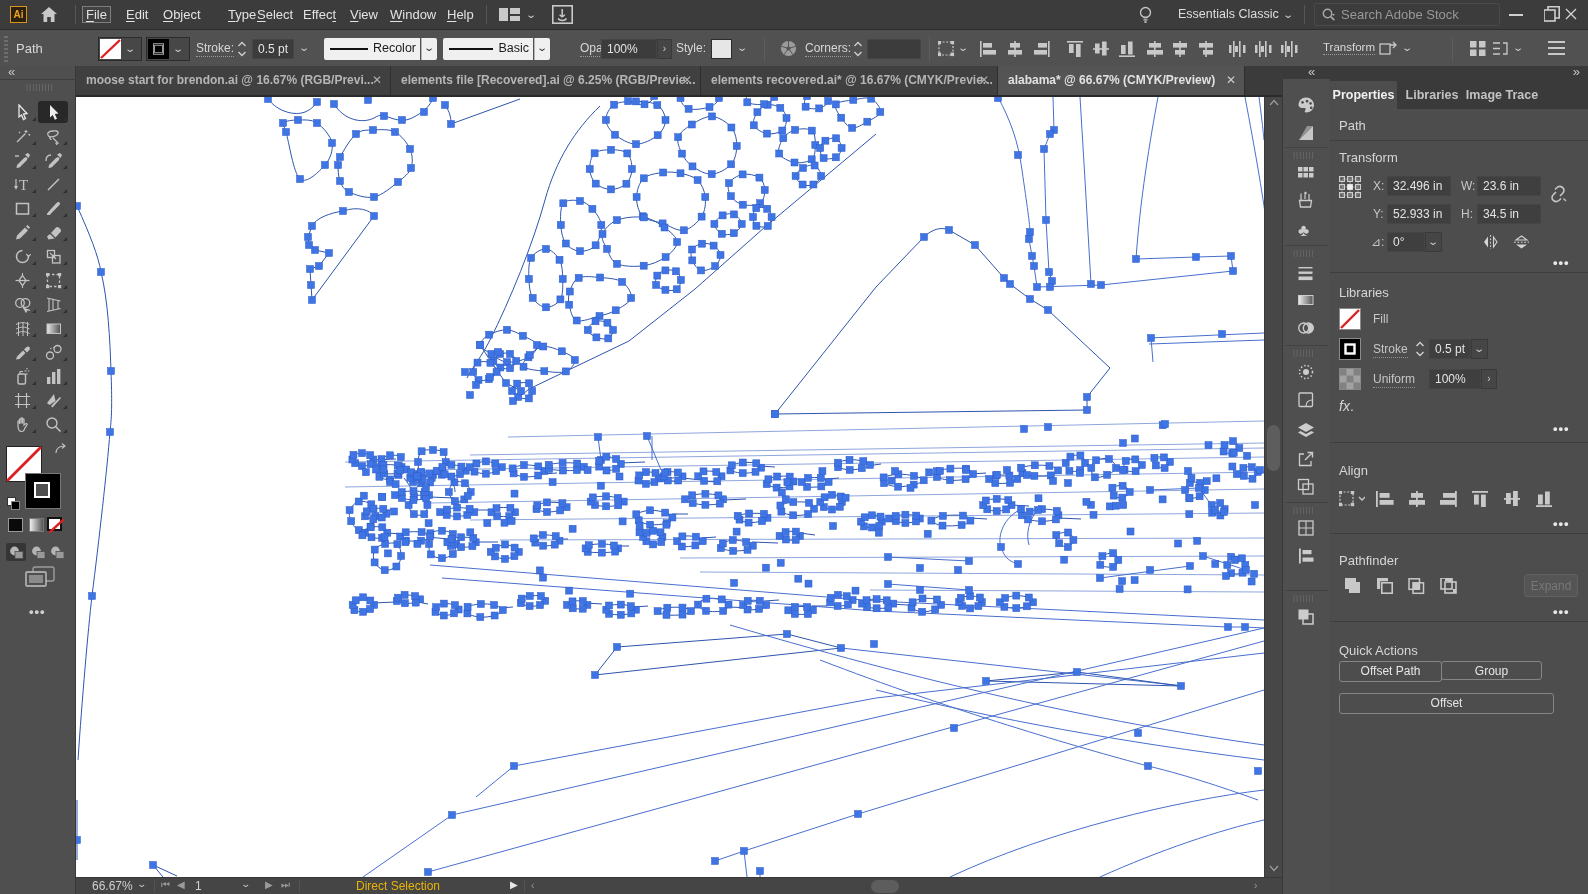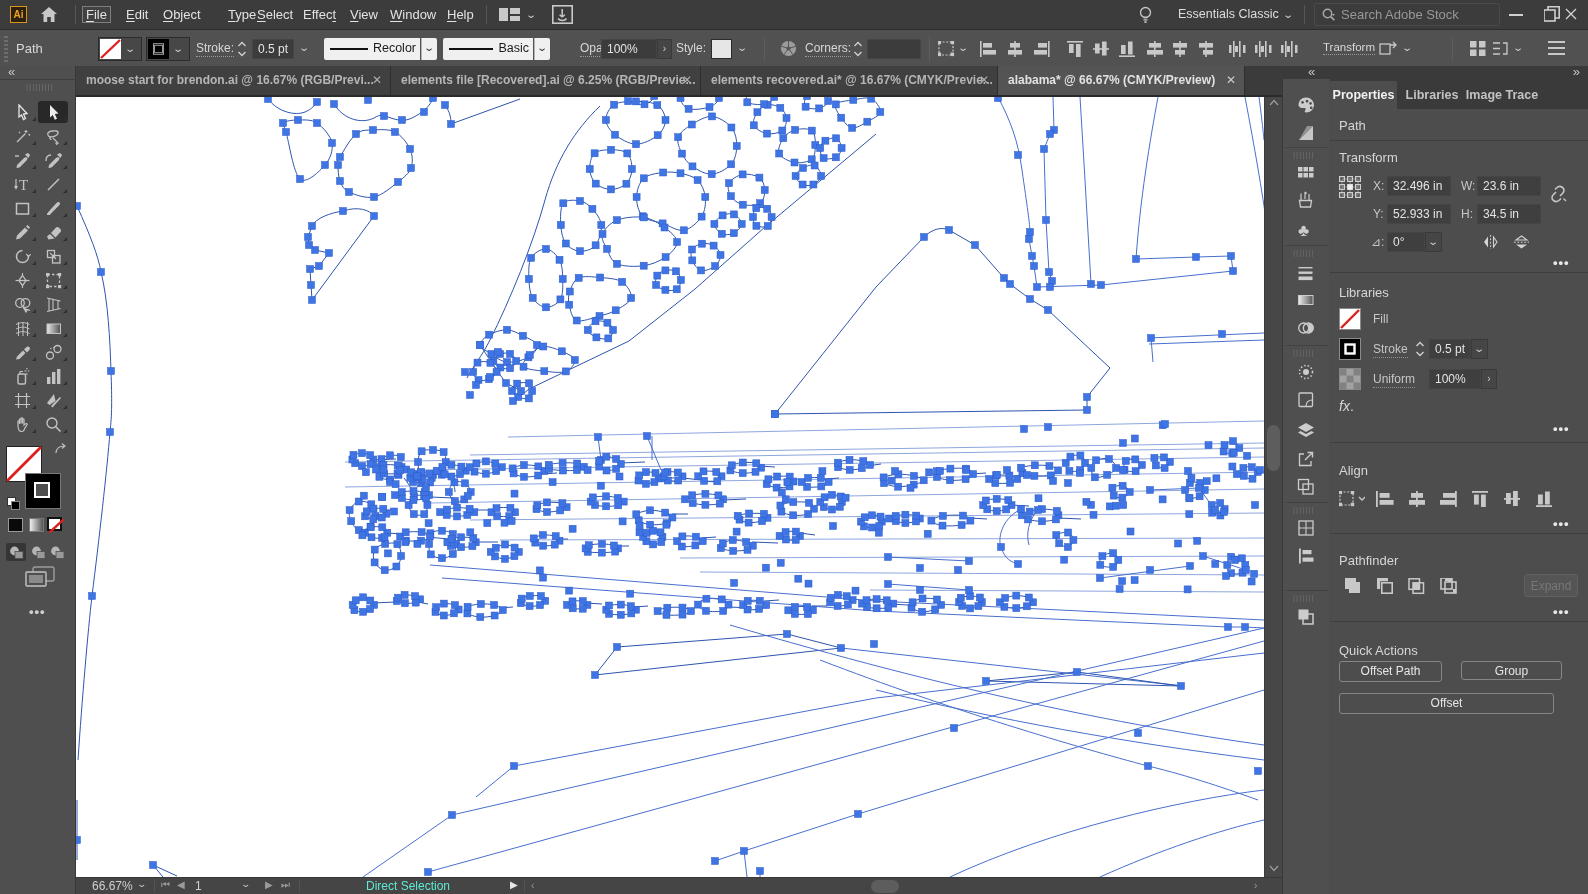--- a/index.html
+++ b/index.html
@@ -1694,21 +1694,21 @@
   <div class="t12" style="left:16px;top:1px">66.67%</div>
   <div class="chev" style="left:62px;top:1px;font-size:9px">⌄</div>
   <div class="sep" style="left:78px;top:2px;height:13px;background:#535353"></div>
   <div class="abs dim" style="left:85px;top:1px;font-size:10px">⏮</div>
   <div class="abs dim" style="left:101px;top:1px;font-size:10px">◀</div>
   <div class="t12" style="left:119px;top:1px">1</div>
   <div class="chev" style="left:166px;top:1px;font-size:9px">⌄</div>
   <div class="abs dim" style="left:189px;top:1px;font-size:10px">▶</div>
   <div class="abs dim" style="left:205px;top:1px;font-size:10px">⏭</div>
   <div class="sep" style="left:223px;top:2px;height:13px;background:#535353"></div>
-  <div class="abs" style="left:290px;top:1px;color:#5eead4;font-size:12px">Direct Selection</div>
+  <div class="abs" style="left:280px;top:1px;color:#eab308;font-size:12px">Direct Selection</div>
   <div class="abs" style="left:434px;top:1px;color:#e8e8e8;font-size:10px">▶</div>
   <div class="sep" style="left:448px;top:2px;height:13px;background:#535353"></div>
   <div class="abs" style="left:455px;top:2px;color:#9a9a9a;font-size:10px">‹</div>
   <div class="abs" style="left:795px;top:2px;width:28px;height:13px;background:#5d5d5d;border-radius:7px"></div>
   <div class="abs" style="left:1178px;top:2px;color:#9a9a9a;font-size:10px">›</div>
 </div>
 
 <div class="abs" id="rtop">
   <div class="abs" style="left:26px;top:-2px;color:#c6c6c6;font-size:13px">«</div>
   <div class="abs" style="right:8px;top:-2px;color:#c6c6c6;font-size:13px">»</div>
@@ -1970,15 +1970,15 @@
         <rect x="96" y="0" width="11" height="11" fill="none" stroke="#c8c8c8" stroke-width="1.6"></rect>
         <rect x="100" y="4" width="11" height="11" fill="none" stroke="#c8c8c8" stroke-width="1.6"></rect>
         <path d="M107 15 h4 v-4 h-3 v3 z"></path>
     </g>
   </svg>
   <div class="abs" style="left:194px;top:465px;width:54px;height:23px;background:#555555;border:1px solid #616161;border-radius:3px;color:#777777;font-size:12px;text-align:center;line-height:22px">Expand</div>
   <div class="dots" style="left:223px;top:495px">•••</div>
   <div class="dsep" style="left:0;top:512px;width:258px"></div>
   <div class="hdr" style="left:9px;top:534px">Quick Actions</div>
   <div class="btn" style="left:9px;top:552px;width:103px;height:21px;line-height:19px">Offset Path</div>
-  <div class="btn" style="left:131px;top:552px;width:101px;height:19px;line-height:19px">Group</div>
+  <div class="btn" style="left:111px;top:552px;width:101px;height:19px;line-height:19px">Group</div>
   <div class="btn" style="left:9px;top:584px;width:215px;height:21px;line-height:19px">Offset</div>
 </div>
 
 </body></html>

